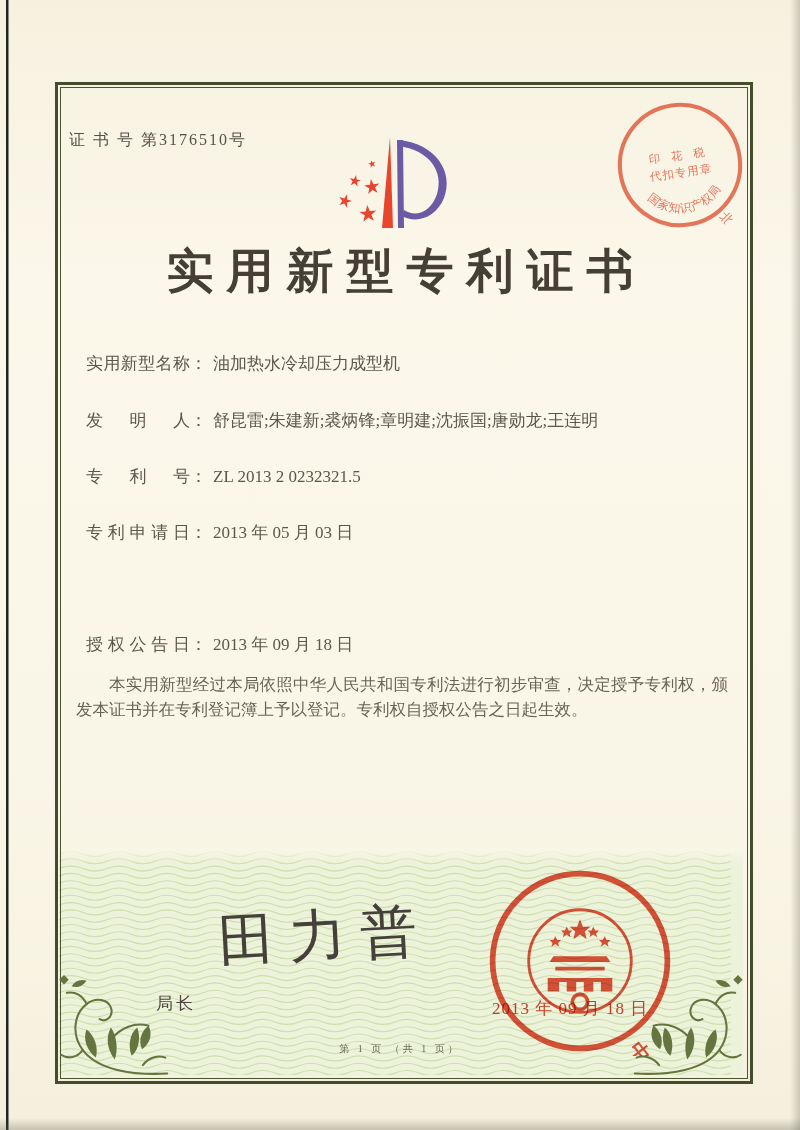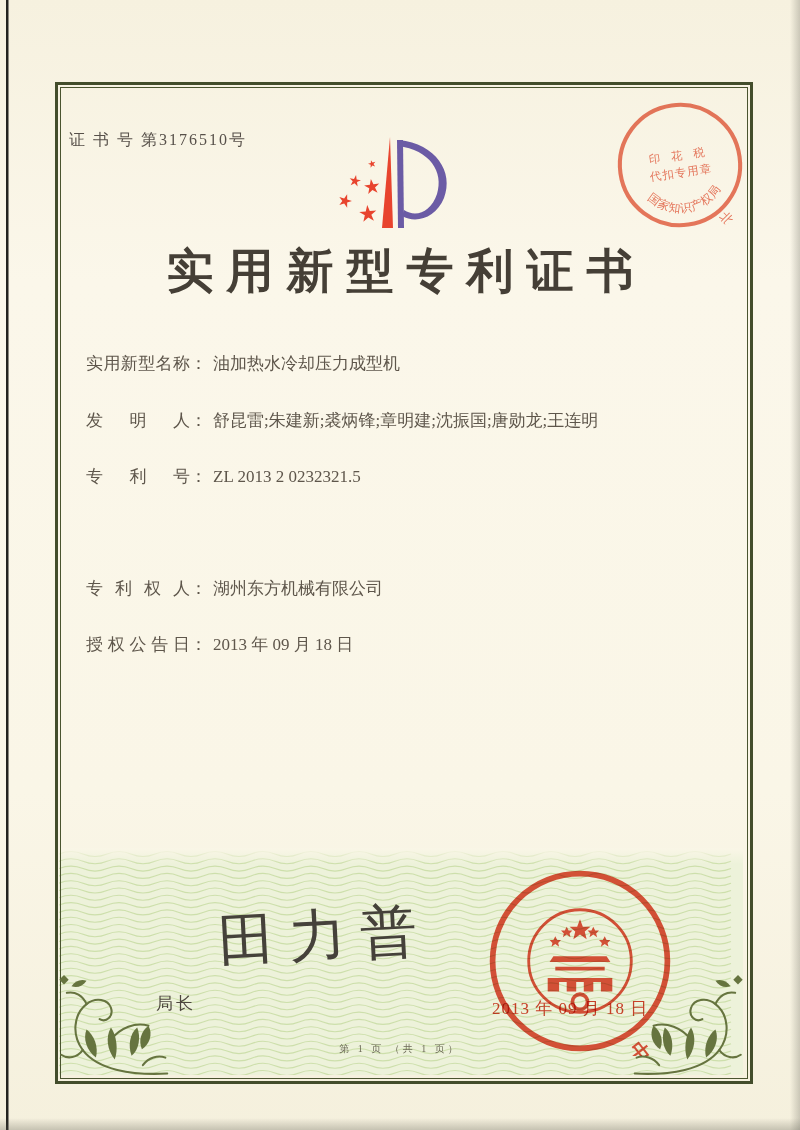--- a/index.html
+++ b/index.html
@@ -175,28 +175,29 @@
 
   <div class="field f0">
     <span class="flabel">实用新型名称</span><span class="fcolon">：</span><span class="fvalue">油加热水冷却压力成型机</span>
   </div>
   <div class="field f1">
     <span class="flabel">发明人</span><span class="fcolon">：</span><span class="fvalue">舒昆雷;朱建新;裘炳锋;章明建;沈振国;唐勋龙;王连明</span>
   </div>
   <div class="field f2">
     <span class="flabel">专利号</span><span class="fcolon">：</span><span class="fvalue">ZL 2013 2 0232321.5</span>
   </div>
-  <div class="field f4">
-    <span class="flabel">专利权人</span><span class="fcolon">：</span><span class="fvalue">湖州东方机械有限公司</span>
+  <div class="field f3">
+    <span class="flabel">专利申请日</span><span class="fcolon">：</span><span class="fvalue">2013 年 05 月 03 日</span>
   </div>
   <div class="field f5">
     <span class="flabel">授权公告日</span><span class="fcolon">：</span><span class="fvalue">2013 年 09 月 18 日</span>
   </div>
 
   <div class="body-text">
+    <p>本实用新型经过本局依照中华人民共和国专利法进行初步审查，决定授予专利权，颁发本证书并在专利登记簿上予以登记。专利权自授权公告之日起生效。</p>
   </div>
 
   <div class="sig-role">局长</div>
   <div class="sig-name">田力普</div>
 
   <svg class="seal" viewBox="0 0 200 200">
     <circle cx="100" cy="100" r="92" fill="none" stroke="#e0452e" stroke-width="6"></circle>
     <defs>
       <path id="sealTextPath" d="M 100,173 A 73,73 0 1,1 99.9,173" fill="none"></path>
     </defs>

